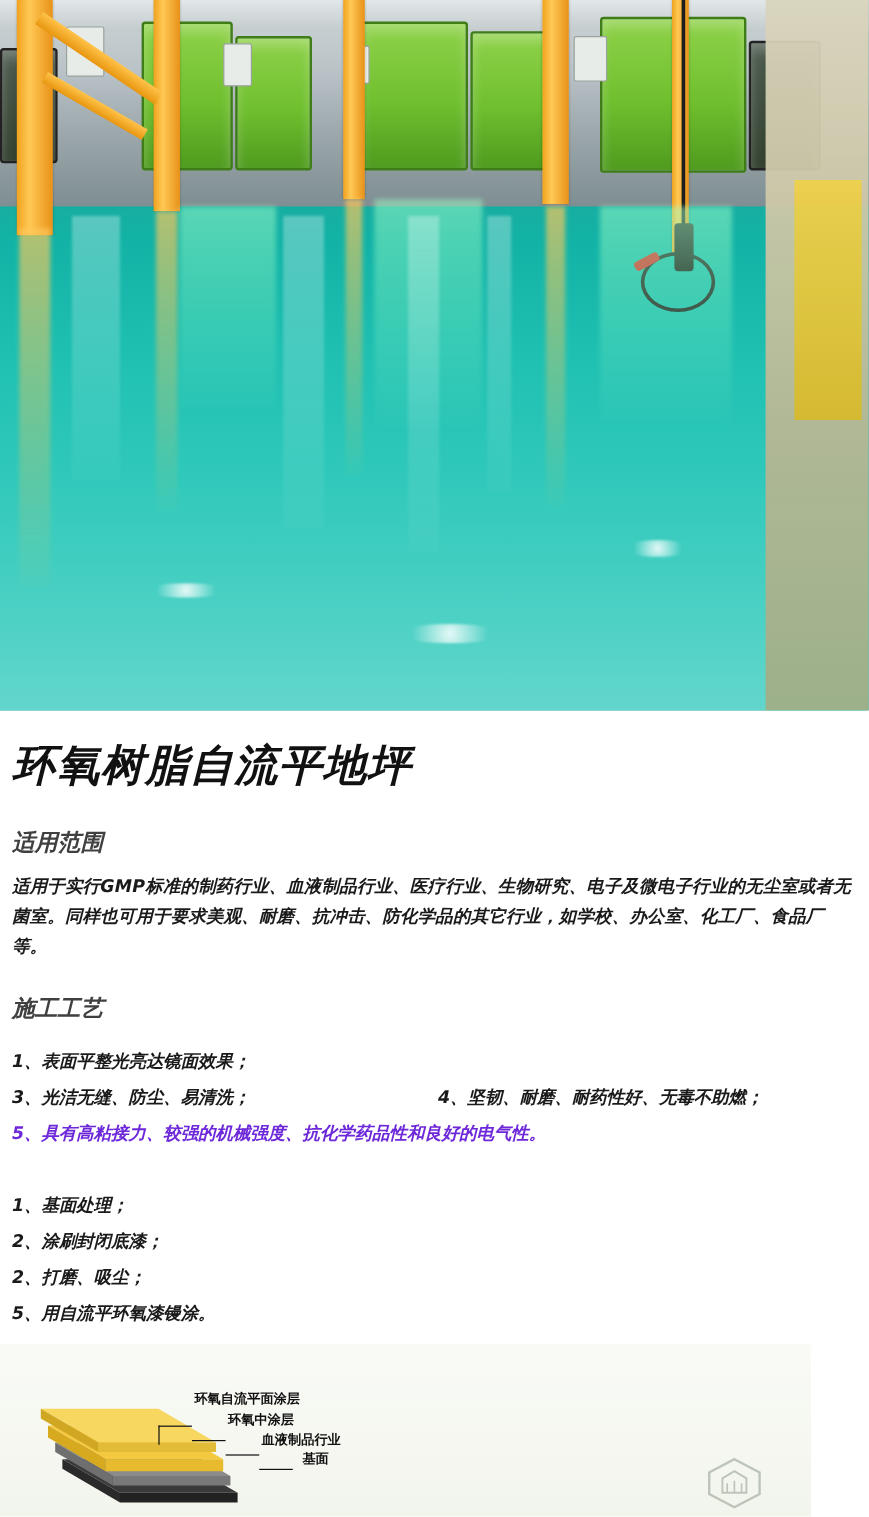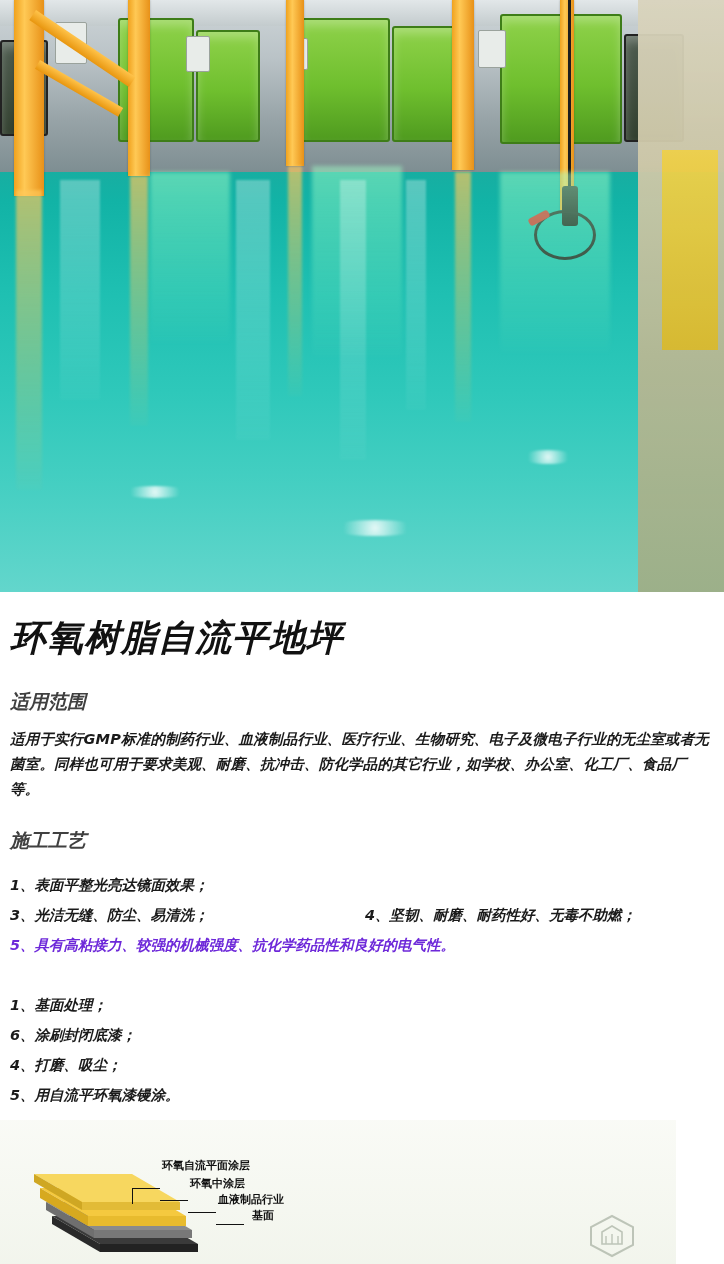--- a/index.html
+++ b/index.html
@@ -290,22 +290,22 @@
       <div class="c1">3、光洁无缝、防尘、易清洗；</div>
       <div class="c2">4、坚韧、耐磨、耐药性好、无毒不助燃；</div>
     </div>
     <div class="feat-full">5、具有高粘接力、较强的机械强度、抗化学药品性和良好的电气性。</div>
   </div>
 
   <div class="spacer-sec"></div>
 
   <div>
     <div class="step">1、基面处理；</div>
-    <div class="step">6、涂刷封闭底漆；</div>
-    <div class="step">4、打磨、吸尘；</div>
+    <div class="step">2、涂刷封闭底漆；</div>
+    <div class="step">2、打磨、吸尘；</div>
     <div class="step">5、用自流平环氧漆镘涂。</div>
   </div>
 </div>
 
 <div class="bottom-art">
   <div class="bottom-bg"></div>
 
   <svg class="layer-cake" viewBox="0 0 300 110" width="300" height="110">
 
     <polygon points="22,72 120,72 168,100 70,100" fill="#3a3a3a"></polygon>

